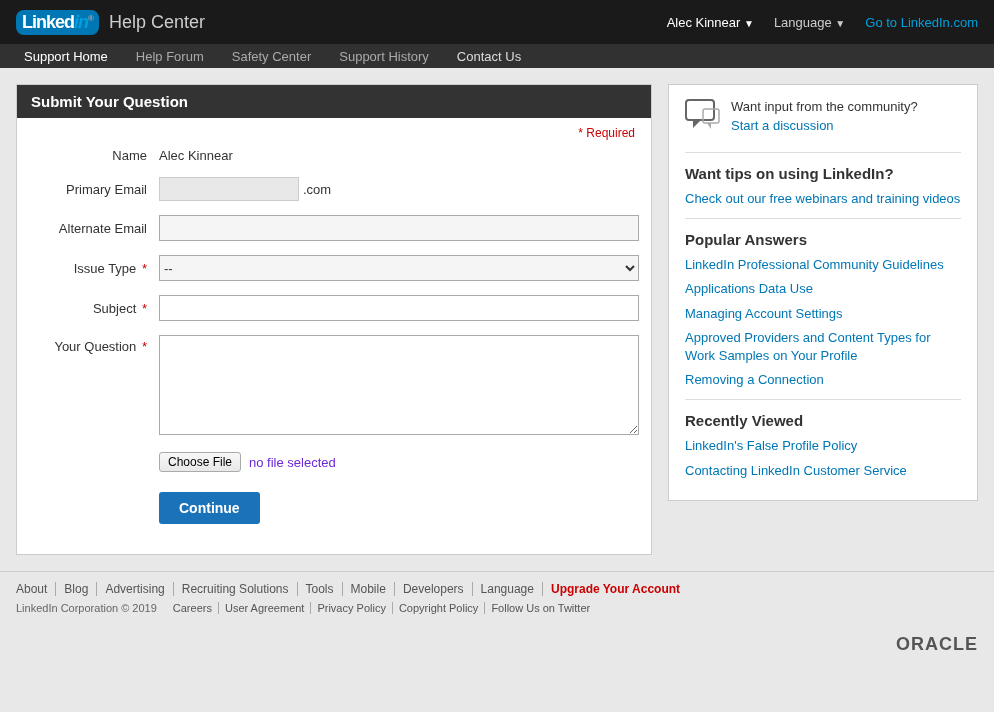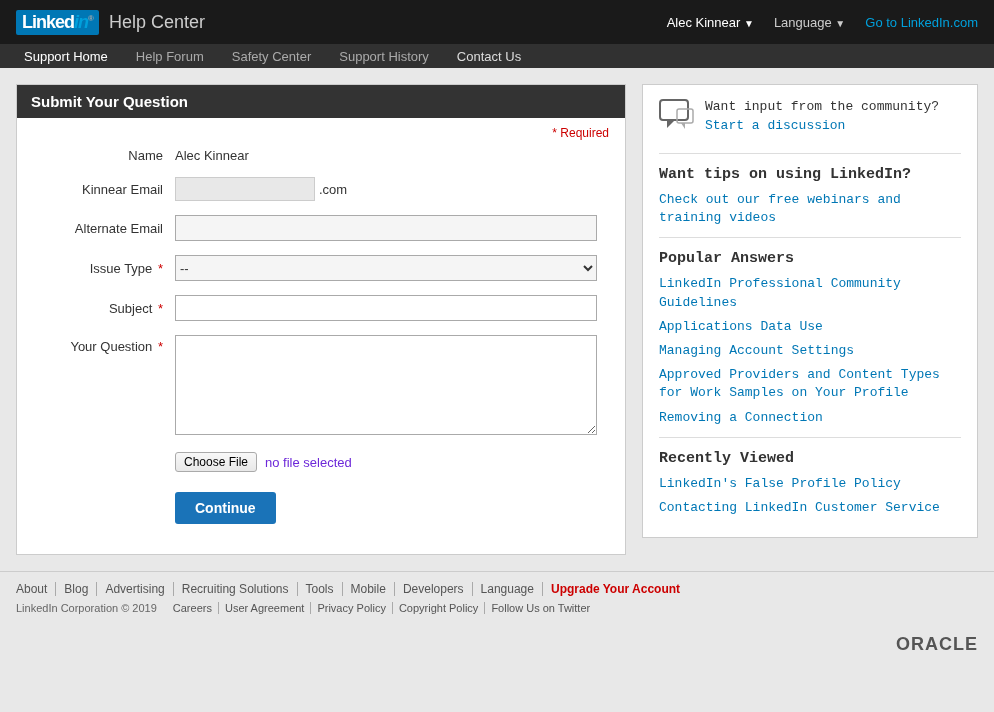--- a/index.html
+++ b/index.html
@@ -17,21 +17,21 @@
     #header-left { display: flex; align-items: center; gap: 10px; }
     #linkedin-logo {
       display: flex; align-items: center;
     }
     .logo-box {
       background: #0077b5;
       color: white;
       font-weight: bold;
       font-size: 18px;
       padding: 2px 6px;
-      border-radius: 2px;
+      border-radius: 8px;
       letter-spacing: -1px;
     }
     #help-center-text {
       color: #ccc;
       font-size: 18px;
       font-weight: normal;
       margin-left: 0;
     }
     #header-right { display: flex; align-items: center; gap: 20px; }
     .header-user { color: #ccc; font-size: 13px; cursor: pointer; }
@@ -85,21 +85,21 @@
       font-weight: bold;
       padding: 8px 14px;
     }
     #required-note {
       text-align: right;
       padding: 8px 16px;
       color: #c00;
       font-size: 12px;
     }
     #form-body {
-      padding: 0 28px;
+      padding: 0 12px;
     }
     .form-row {
       display: flex;
       align-items: center;
       margin-bottom: 14px;
     }
     .form-label {
       width: 130px;
       text-align: right;
       padding-right: 12px;
@@ -177,23 +177,22 @@
       border: none;
       padding: 8px 20px;
       font-size: 14px;
       font-weight: bold;
       cursor: pointer;
       border-radius: 3px;
     }
 
     
     #sidebar {
-      width: 336px;
+      width: 310px;
       flex-shrink: 0;
-      font-family: Liberation Mono, monospace;
     }
     .sidebar-card {
       background: white;
       border: 1px solid #ccc;
       padding: 14px 16px;
       margin-bottom: 0;
     }
     .community-section {
       display: flex;
       align-items: flex-start;
@@ -325,21 +324,21 @@
     <div id="form-body">
 
       <div class="form-row">
         <div class="form-label">Name</div>
         <div class="form-field">
           <span class="name-value">Alec Kinnear</span>
         </div>
       </div>
 
       <div class="form-row">
-        <div class="form-label">Kinnear Email</div>
+        <div class="form-label">Primary Email</div>
         <div class="form-field primary-email-display">
           <span class="primary-email-masked"></span>
           <span class="primary-email-domain">.com</span>
         </div>
       </div>
 
       <div class="form-row">
         <div class="form-label">Alternate Email</div>
         <div class="form-field">
           <input type="text" class="form-input" style="background: rgb(245, 245, 245);">

